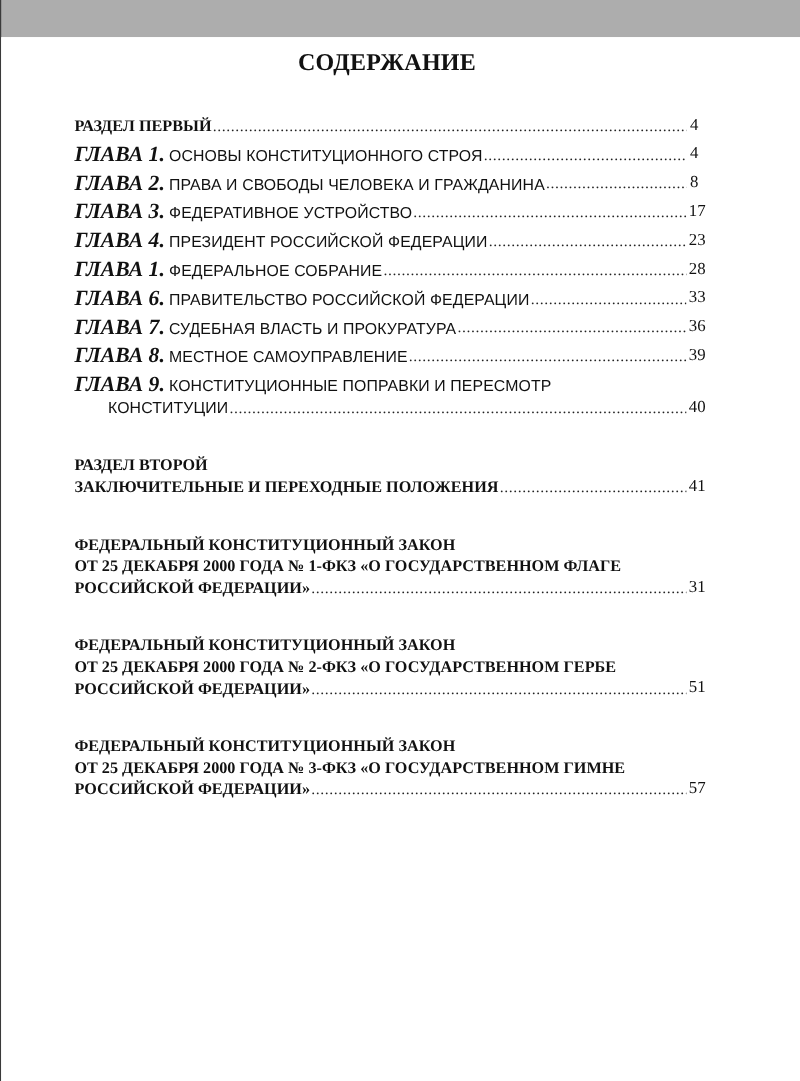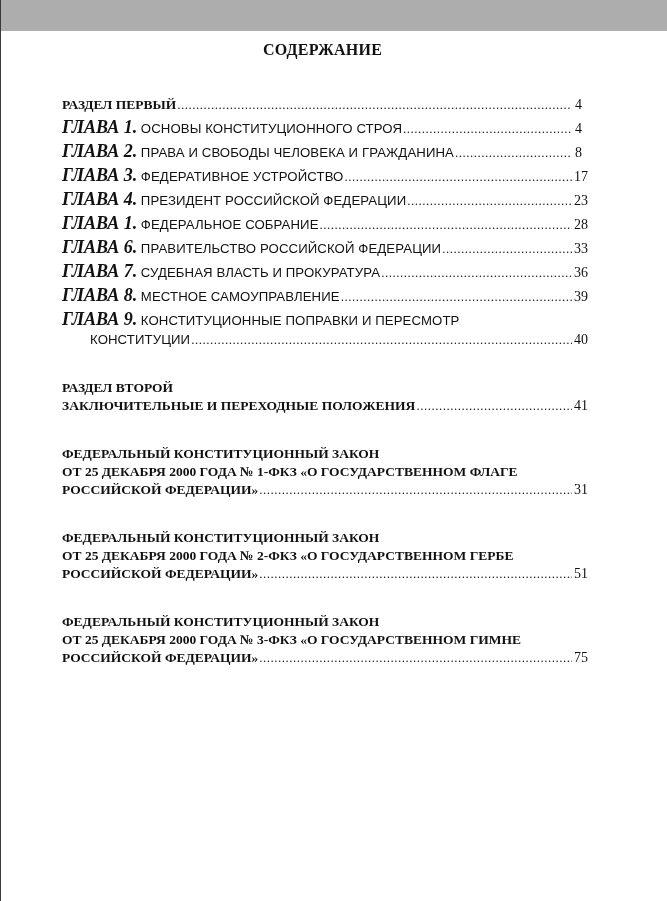--- a/index.html
+++ b/index.html
@@ -38,36 +38,36 @@
       background: #ffffff;
     }
     .title {
       position: absolute;
       left: 0;
       width: 643px;
       top: 10px;
       text-align: center;
       font-family: "Liberation Serif", serif;
       font-weight: bold;
-      font-size: 16px;
+      font-size: 20px;
       color: #111;
       letter-spacing: 0.2px;
     }
     .toc {
       position: absolute;
       left: 61px;
       top: 62px;
       width: 520px;
       font-family: "Liberation Serif", serif;
       color: #111;
     }
     .entry {
       position: relative;
       display: flex;
-      align-items: flex-end;
+      align-items: center;
       font-size: 14px;
       line-height: 18px;
     }
     .entry.chapter { height: 24px; line-height: 24px; }
     .entry .lbl {
       white-space: nowrap;
       background: #fff;
       padding-right: 1px;
     }
     .entry .dots {
@@ -225,19 +225,19 @@
       </div>
 
       <div class="gap-m"></div>
 
       <div class="block">
         <div class="line">ФЕДЕРАЛЬНЫЙ КОНСТИТУЦИОННЫЙ ЗАКОН</div>
         <div class="line">ОТ 25 ДЕКАБРЯ 2000 ГОДА № 3-ФКЗ «О ГОСУДАРСТВЕННОМ ГИМНЕ</div>
         <div class="entry">
           <span class="lbl section">РОССИЙСКОЙ ФЕДЕРАЦИИ»</span>
           <span class="dots"></span>
-          <span class="pg">75</span>
+          <span class="pg">57</span>
         </div>
       </div>
 
     </div>
   </div>
 </div>
 
 </body></html>

